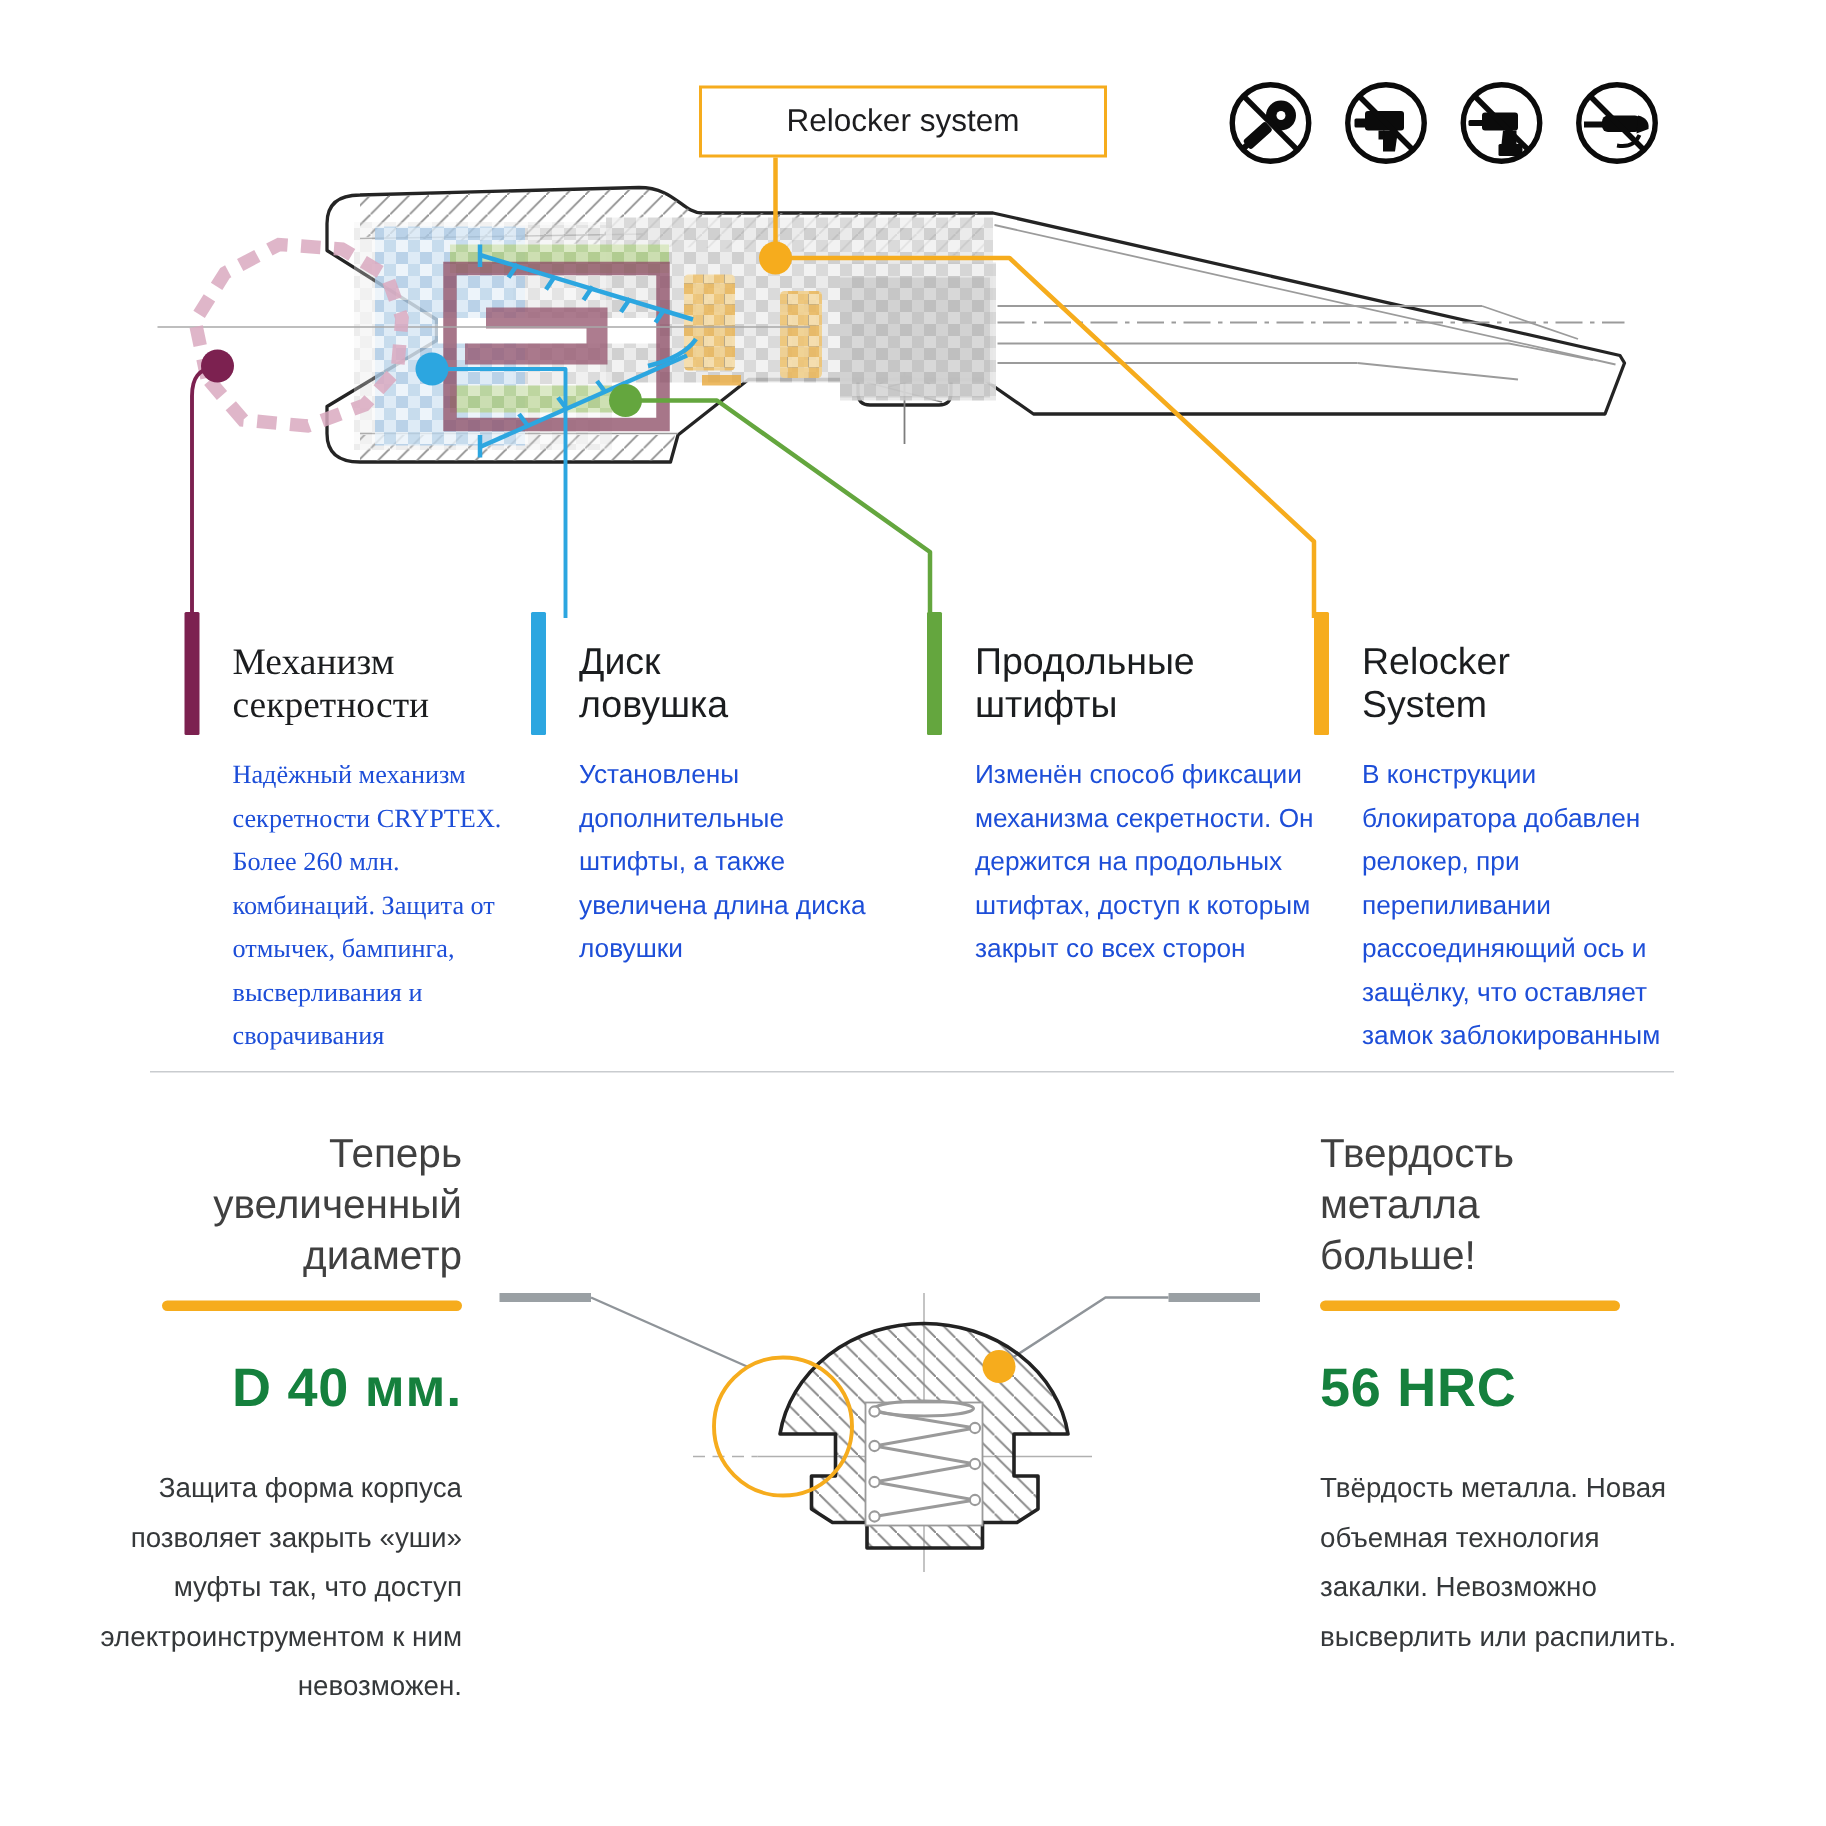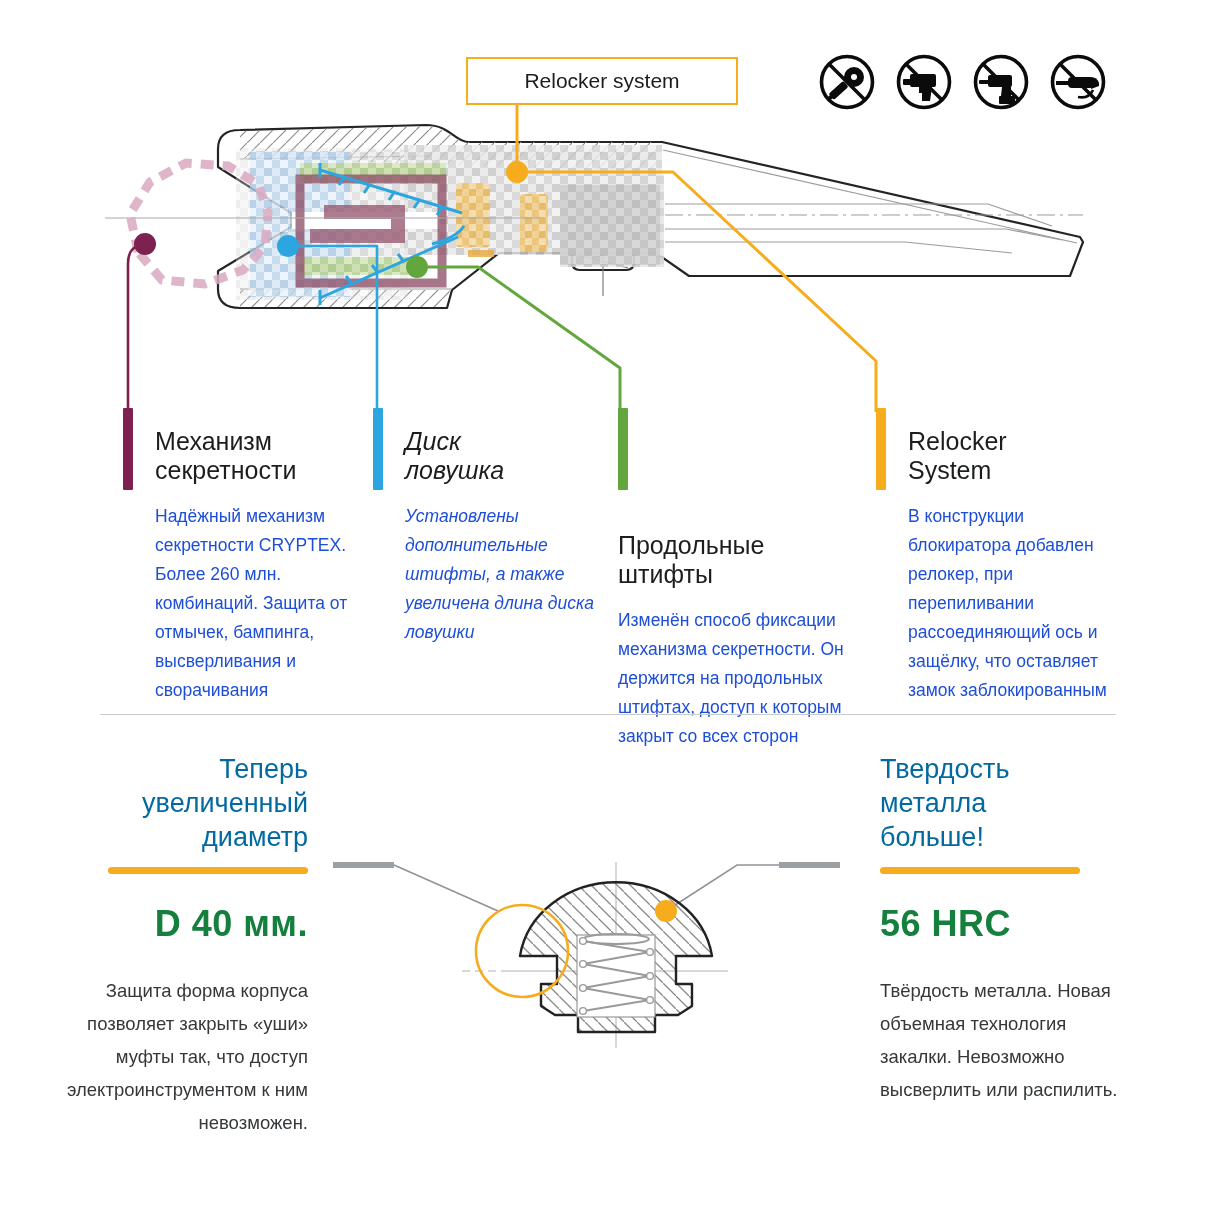--- a/index.html
+++ b/index.html
@@ -17,30 +17,30 @@
 
   
   .svg-abs{position:absolute;left:0;pointer-events:none;}
 
   
   .feature{position:absolute;top:408px;display:flex;gap:22px;}
   .feature .bar{width:10px;height:82px;border-radius:1px;flex:0 0 auto;}
   .feature .ftext{margin-top:19px;}
   .feature h3{margin:0;font-size:25px;line-height:29px;font-weight:400;color:#1b1d1f;white-space:pre-line;}
   .feature p{margin:17px 0 0 0;font-size:17.5px;line-height:29px;color:#1d4ed8;}
-  #feature-0{left:123px;} #feature-0 .ftext{width:205px;}
-  #feature-1{left:373px;font-style:italic;} #feature-1 .ftext{width:200px;}
-  #feature-2{left:618px;flex-direction:column;} #feature-2 .ftext{width:232px;}
+  #feature-0{left:123px;font-family:Liberation Serif, serif;} #feature-0 .ftext{width:205px;}
+  #feature-1{left:354px;} #feature-1 .ftext{width:200px;}
+  #feature-2{left:618px;} #feature-2 .ftext{width:232px;}
   #feature-3{left:876px;} #feature-3 .ftext{width:216px;}
 
   .divider{position:absolute;left:100px;top:714px;width:1016px;height:1px;background:#c9cccf;}
 
   
   .bottom-block{position:absolute;top:752px;width:250px;}
-  .bottom-block h2{margin:0;font-size:27px;line-height:34px;font-weight:400;color:#0369a1;white-space:pre-line;}
+  .bottom-block h2{margin:0;font-size:27px;line-height:34px;font-weight:400;color:#404040;white-space:pre-line;}
   .bottom-block .underline{display:inline-block;width:200px;height:7px;border-radius:3.5px;background:#F6AC1D;margin-top:13px;}
   .bottom-block .bigval{margin-top:25px;font-size:36px;font-weight:700;color:#15803d;letter-spacing:.5px;}
   .bottom-block p{margin:29px 0 0 0;font-size:18.5px;line-height:33px;color:#35383a;}
   #bottom-left{left:58px;text-align:right;}
   #bottom-right{left:880px;text-align:left;}
 </style>
 </head>
 <body>
 
 <div id="page">

